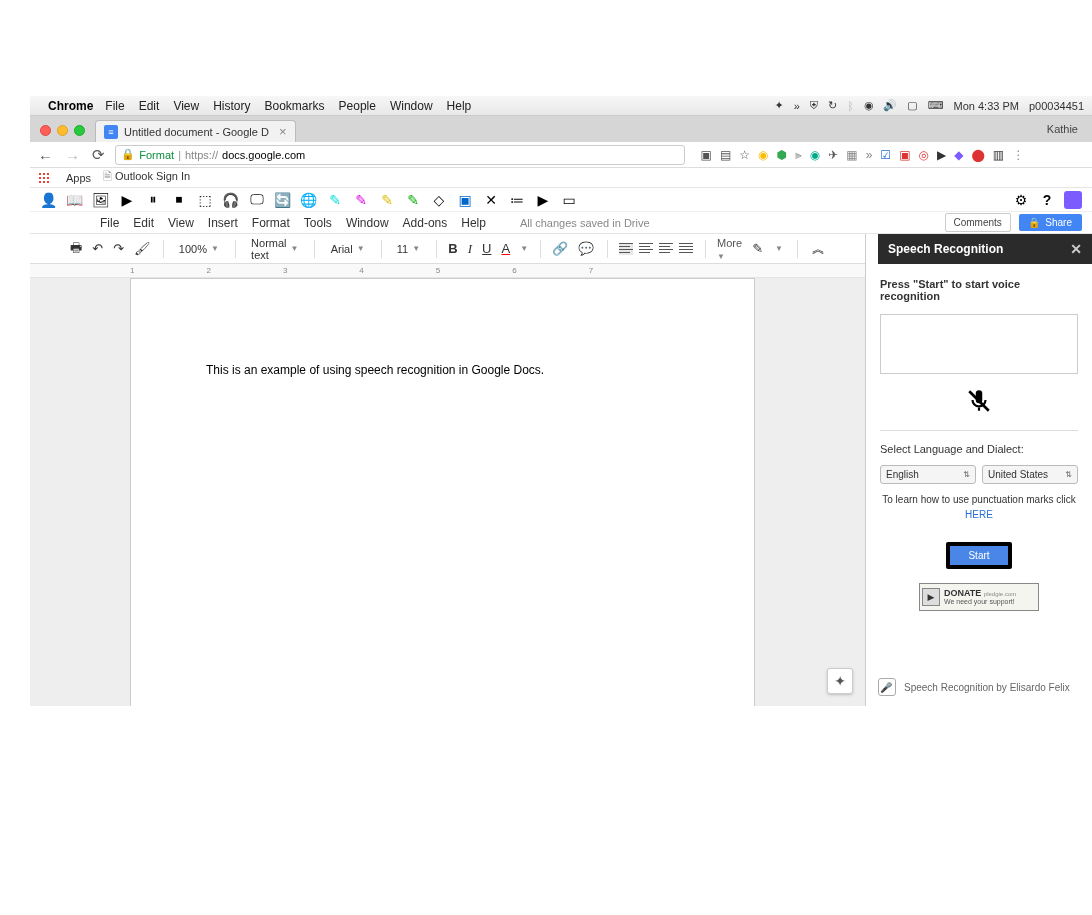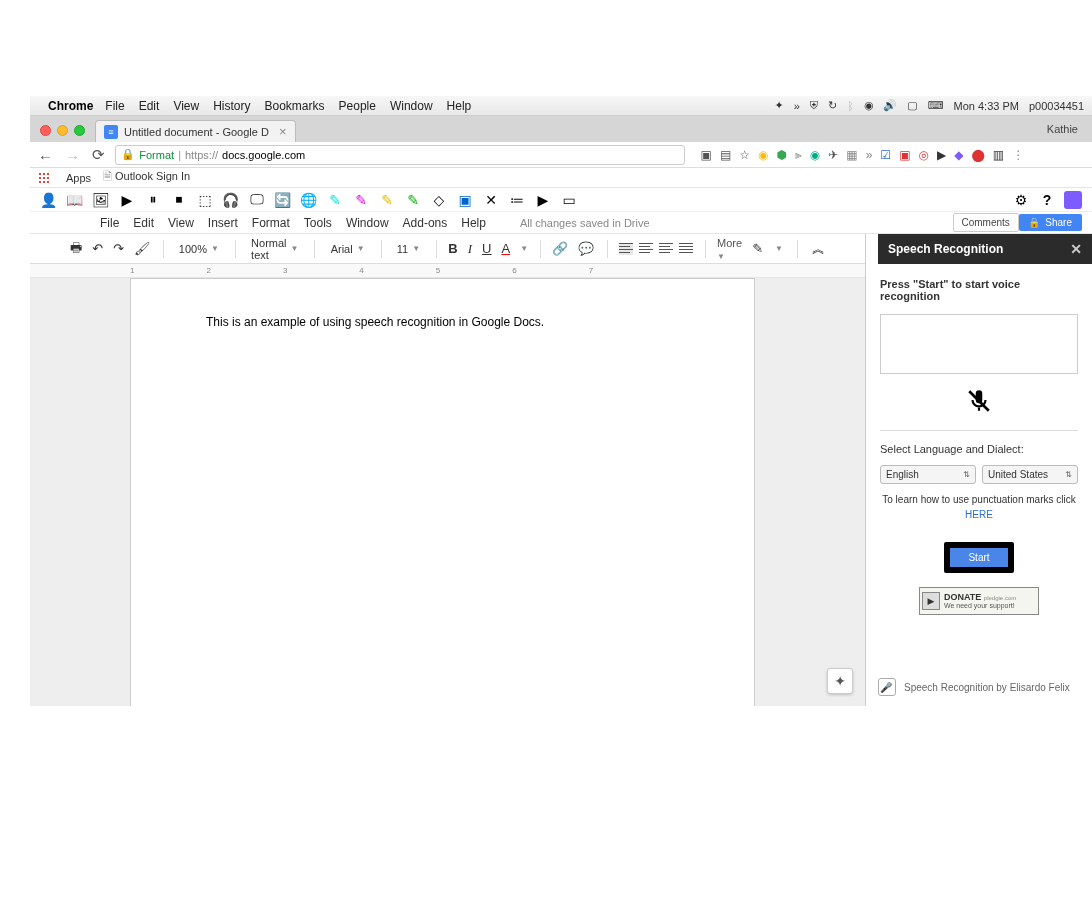--- a/index.html
+++ b/index.html
@@ -49,21 +49,21 @@
 
 .ext-toolbar { position:absolute; top:188px; left:30px; right:0; height:24px; background:#fff; display:flex; align-items:center; padding:0 10px; gap:8px; border-bottom:1px solid #eee;}
 .ext-toolbar .ei{width:18px;height:18px;display:flex;align-items:center;justify-content:center;font-size:14px;color:#000;}
 .ext-toolbar .right-icons{margin-left:auto;display:flex;gap:8px;align-items:center;}
 .ext-toolbar .rw-badge{width:18px;height:18px;background:#7c5cff;border-radius:3px;}
 
 
 .docs-menus { position:absolute; top:212px; left:30px; right:0; height:22px; background:#fff; display:flex; align-items:center; font-size:12px; color:#333; padding-left:70px; gap:14px; border-bottom:1px solid #e5e5e5;}
 .docs-home{position:absolute;left:30px;top:212px;width:60px;height:22px;background:#4285f4;}
 .docs-menus .status{color:#888;font-size:11px;margin-left:20px;}
-.docs-menus .right-actions{margin-left:auto;display:flex;align-items:center;margin-right:10px;}
+.docs-menus .right-actions{margin-left:auto;display:flex;gap:8px;align-items:center;margin-right:10px;}
 .comments-btn{background:#fff;border:1px solid #ccc;font-size:10px;padding:3px 8px;border-radius:2px;color:#444;}
 .share-btn{background:#4285f4;color:#fff;font-size:10px;padding:3px 10px;border-radius:2px;display:flex;align-items:center;gap:4px;}
 
 
 .fmt-toolbar{position:absolute;top:234px;left:30px;right:227px;height:30px;background:#fff;border-bottom:1px solid #ddd;display:flex;align-items:center;font-size:11px;color:#333;padding:0 40px;gap:10px;}
 .fmt-toolbar .sep{width:1px;height:18px;background:#ddd;margin:0 2px;}
 .fmt-toolbar .sel{display:flex;align-items:center;gap:4px;padding:2px 4px;}
 .fmt-toolbar .dropdown-caret{font-size:8px;color:#888;}
 .fmt-toolbar .ic{font-size:13px;cursor:pointer;}
 .fmt-toolbar .bold{font-weight:bold;}
@@ -73,41 +73,41 @@
 .fmt-toolbar .align{display:flex;gap:6px;}
 .fmt-toolbar .align span{width:14px;height:12px;display:inline-block;}
 .fmt-toolbar .more{color:#555;}
 .fmt-toolbar .far-right{margin-left:auto;display:flex;gap:12px;align-items:center;}
 
 
 .ruler{position:absolute;top:264px;left:30px;right:227px;height:14px;background:#f9f9f9;border-bottom:1px solid #e5e5e5;font-size:8px;color:#888;padding-left:100px;display:flex;align-items:center;gap:72px;}
 
 
 .doc-area{position:absolute;top:278px;left:30px;right:227px;bottom:209px;background:#eee;overflow:hidden;}
-.page{position:absolute;left:100px;top:0;width:625px;background:#fff;min-height:500px;border:1px solid #ccc;padding:36px 75px;}
+.page{position:absolute;left:100px;top:0;width:625px;background:#fff;min-height:500px;border:1px solid #ccc;padding:84px 75px;}
 .page .body-text{font-size:12px;color:#000;font-family:Arial,sans-serif;}
 .explore-btn{position:absolute;right:12px;bottom:12px;width:26px;height:26px;background:#fff;border:1px solid #ccc;border-radius:3px;display:flex;align-items:center;justify-content:center;font-size:14px;color:#555;box-shadow:0 1px 3px rgba(0,0,0,.2);}
 
 
 .sr-panel{position:absolute;top:234px;right:0;width:227px;bottom:209px;background:#fff;border-left:1px solid #ccc;font-size:11px;color:#333;}
 .sr-header{background:#2b2b2b;color:#fff;height:30px;display:flex;align-items:center;padding:0 10px;font-size:12px;font-weight:bold;margin-left:12px;}
 .sr-header .close{margin-left:auto;color:#ccc;font-size:14px;cursor:pointer;}
 .sr-body{padding:14px;}
 .sr-instruction{font-size:11px;font-weight:bold;margin-bottom:12px;}
 .sr-textarea{width:100%;height:60px;border:1px solid #ccc;margin-bottom:14px;background:#fff;}
 .sr-mic{text-align:center;margin:8px 0 14px;}
 .sr-mic svg{width:26px;height:26px;}
 .sr-divider{height:1px;background:#ddd;margin:0 0 12px;}
 .sr-label{font-size:11px;margin-bottom:10px;}
 .sr-selects{display:flex;gap:6px;margin-bottom:10px;}
 .sr-select{flex:1;border:1px solid #bbb;background:#f5f5f5;font-size:10px;padding:3px 5px;display:flex;justify-content:space-between;align-items:center;border-radius:3px;}
 .sr-select .car{font-size:8px;color:#666;}
 .sr-punct{font-size:10px;color:#333;text-align:center;margin-bottom:4px;}
 .sr-here{color:#2a6fd6;text-align:center;display:block;font-size:10px;margin-bottom:22px;}
-.sr-start{display:block;margin:0 auto 14px;background:#4a86e8;color:#fff;border:6px solid #000000;padding:4px 18px;font-size:10px;border-radius:2px;cursor:pointer;}
+.sr-start{display:block;margin:0 auto 14px;background:#4a86e8;color:#fff;border:4px solid #000000;padding:4px 18px;font-size:10px;border-radius:2px;cursor:pointer;}
 .sr-help{font-size:10px;text-align:center;color:#333;margin-bottom:10px;}
 .sr-donate{width:120px;height:28px;margin:0 auto;border:1px solid #888;background:#f5f5f0;display:flex;align-items:center;font-size:9px;padding:2px;gap:4px;}
 .sr-donate .play{width:18px;height:18px;background:#ddd;border:1px solid #888;display:flex;align-items:center;justify-content:center;font-size:9px;}
 .sr-donate .txt{display:flex;flex-direction:column;line-height:1;}
 .sr-donate .txt .d{font-weight:bold;font-size:9px;}
 .sr-donate .txt .s{font-size:7px;color:#555;}
 .sr-footer{position:absolute;bottom:10px;left:12px;right:12px;display:flex;align-items:center;gap:8px;font-size:10px;color:#666;}
 .sr-footer .micbox{width:18px;height:18px;border:1px solid #aaa;border-radius:3px;display:flex;align-items:center;justify-content:center;font-size:10px;}
 
 

